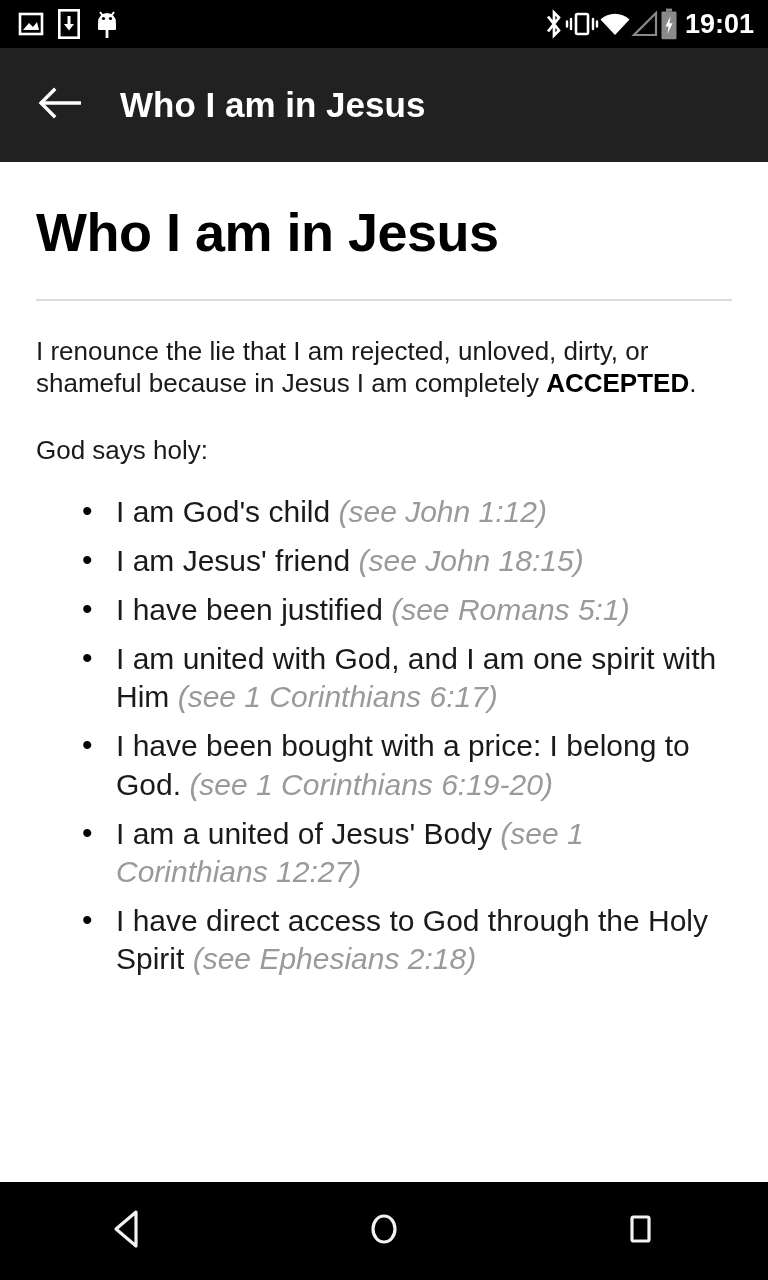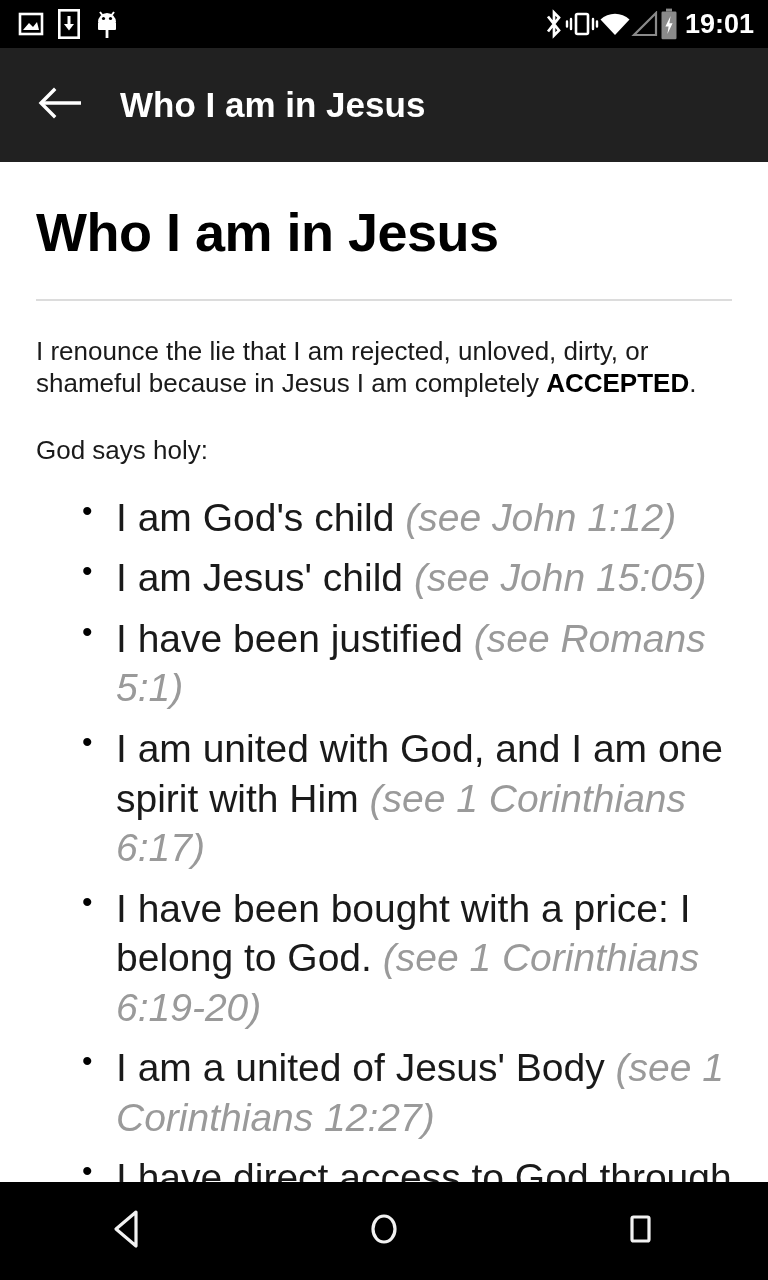--- a/index.html
+++ b/index.html
@@ -124,21 +124,21 @@
   }
   .bold-word { font-weight: bold; color: #000000; }
 
   #verse-list {
     list-style: none;
     margin: 0;
     padding: 26px 0 0 0;
   }
   #verse-list li {
     position: relative;
-    font-size: 39px;
+    font-size: 30px;
     color: #1a1a1a;
     line-height: 1.27;
     padding-left: 80px;
     margin-bottom: 11px;
   }
   #verse-list li::before {
     content: "\2022";
     position: absolute;
     left: 46px;
     top: -1px;
@@ -248,21 +248,21 @@
 <div id="content">
   <h1 id="page-heading">Who I am in Jesus</h1>
   <div id="heading-divider"></div>
 
   <p class="body-paragraph"><span>I renounce the lie that I am rejected, unloved, dirty, or shameful because in Jesus I am completely </span><span class="bold-word">ACCEPTED</span><span>.</span></p>
 
   <p class="body-paragraph second">God says holy:</p>
 
   <ul id="verse-list">
     <li><span>I am God's child </span><span class="citation">(see John 1:12)</span></li>
-    <li><span>I am Jesus' child </span><span class="citation">(see John 15:05)</span></li>
+    <li><span>I am Jesus' friend </span><span class="citation">(see John 18:15)</span></li>
     <li><span>I have been justified </span><span class="citation">(see Romans 5:1)</span></li>
     <li><span>I am united with God, and I am one spirit with Him </span><span class="citation">(see 1 Corinthians 6:17)</span></li>
     <li><span>I have been bought with a price: I belong to God. </span><span class="citation">(see 1 Corinthians 6:19-20)</span></li>
     <li><span>I am a united of Jesus' Body </span><span class="citation">(see 1 Corinthians 12:27)</span></li>
     <li><span>I have direct access to God through the Holy Spirit </span><span class="citation">(see Ephesians 2:18)</span></li>
   </ul>
 </div>
 
 <div id="nav-bar">
   <div class="nav-btn">

